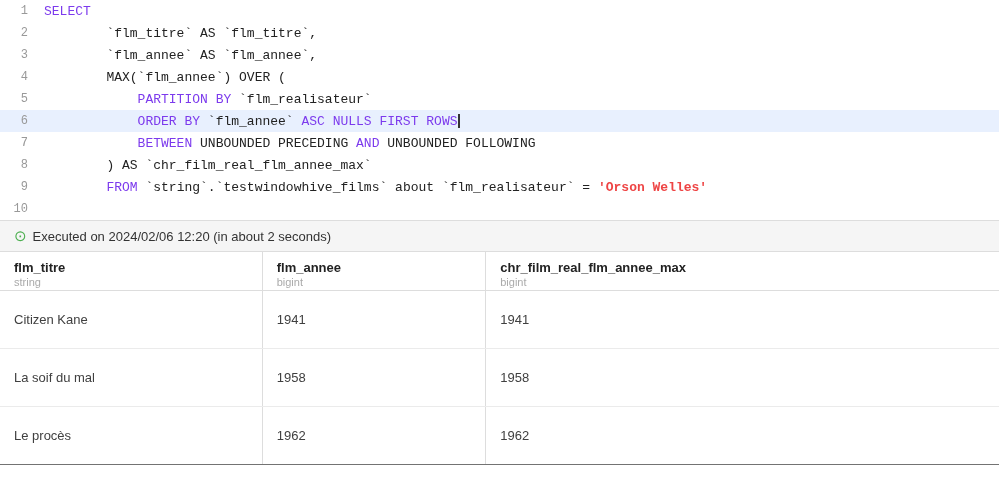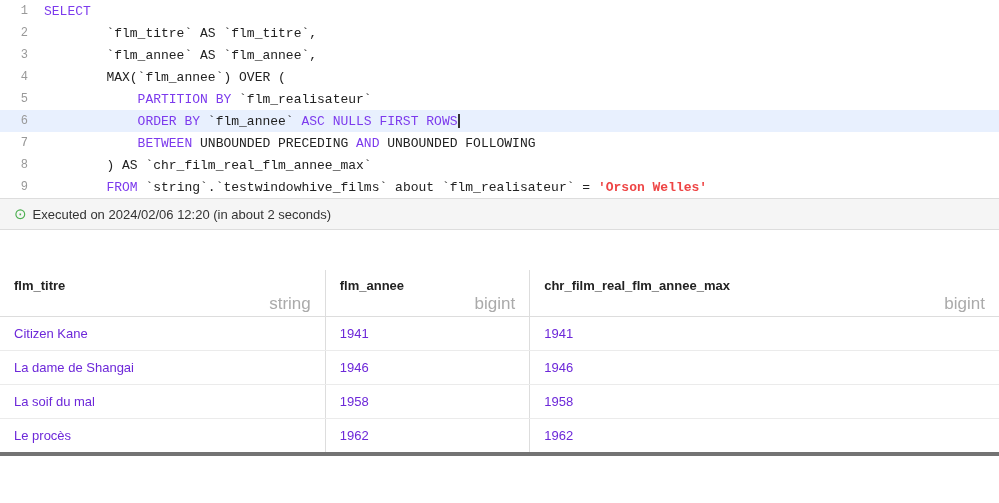--- a/index.html
+++ b/index.html
@@ -72,49 +72,47 @@
 
     
     .results-area {
       padding: 0;
     }
 
     .results-table {
       width: 100%;
       border-collapse: collapse;
       font-size: 13px;
-      margin-top: 40px;
     }
 
     .results-table th {
       text-align: left;
       padding: 8px 14px 2px 14px;
       font-weight: 600;
       color: #222;
       border-bottom: 1px solid #ddd;
       background: #fff;
     }
 
     .results-table .type-hint {
       display: block;
       font-weight: 400;
       color: #aaa;
-      font-size: 17px;
+      font-size: 11px;
       margin-top: 1px;
-      text-align: right;
     }
 
     .results-table td {
-      padding: 9px 14px;
+      padding: 21px 14px;
       border-bottom: 1px solid #ebebeb;
-      color: #6d28d9;
+      color: #404040;
     }
 
     .results-table tr:last-child td {
-      border-bottom: 4px solid #737373;
+      border-bottom: 1px solid #737373;
     }
 
     .col-separator {
       border-right: 1px solid #ddd;
     }
 
     .cursor-bar {
       display: inline-block;
       width: 2px;
       height: 14px;
@@ -158,20 +156,24 @@
           <td class="code-line"><span class="kw">            BETWEEN</span><span class="plain"> UNBOUNDED PRECEDING </span><span class="kw">AND</span><span class="plain"> UNBOUNDED FOLLOWING</span></td>
         </tr>
         <tr>
           <td class="line-num">8</td>
           <td class="code-line"><span class="plain">        ) AS `chr_film_real_flm_annee_max`</span></td>
         </tr>
         <tr>
           <td class="line-num">9</td>
           <td class="code-line"><span class="kw">        FROM</span><span class="plain"> `string`.`testwindowhive_films` </span><span class="plain">about</span><span class="plain"> `flm_realisateur` = </span><span class="str">'Orson Welles'</span></td>
         </tr>
+        <tr>
+          <td class="line-num">10</td>
+          <td class="code-line"></td>
+        </tr>
       </tbody>
   </table>
 </div>
 
 <div class="status-bar">
   <span class="status-icon">⊙</span>
   <span>Executed on 2024/02/06 12:20 (in about 2 seconds)</span>
 </div>
 
 <div class="results-area">
@@ -183,25 +185,20 @@
           <th><span>chr_film_real_flm_annee_max</span><span class="type-hint">bigint</span></th>
         </tr>
       </thead>
     <tbody id="results-body">
         <tr>
           <td class="col-separator">Citizen Kane</td>
           <td class="col-separator">1941</td>
           <td>1941</td>
         </tr>
         <tr>
-          <td class="col-separator">La dame de Shangai</td>
-          <td class="col-separator">1946</td>
-          <td>1946</td>
-        </tr>
-        <tr>
           <td class="col-separator">La soif du mal</td>
           <td class="col-separator">1958</td>
           <td>1958</td>
         </tr>
         <tr>
           <td class="col-separator">Le procès</td>
           <td class="col-separator">1962</td>
           <td>1962</td>
         </tr>
       </tbody>

